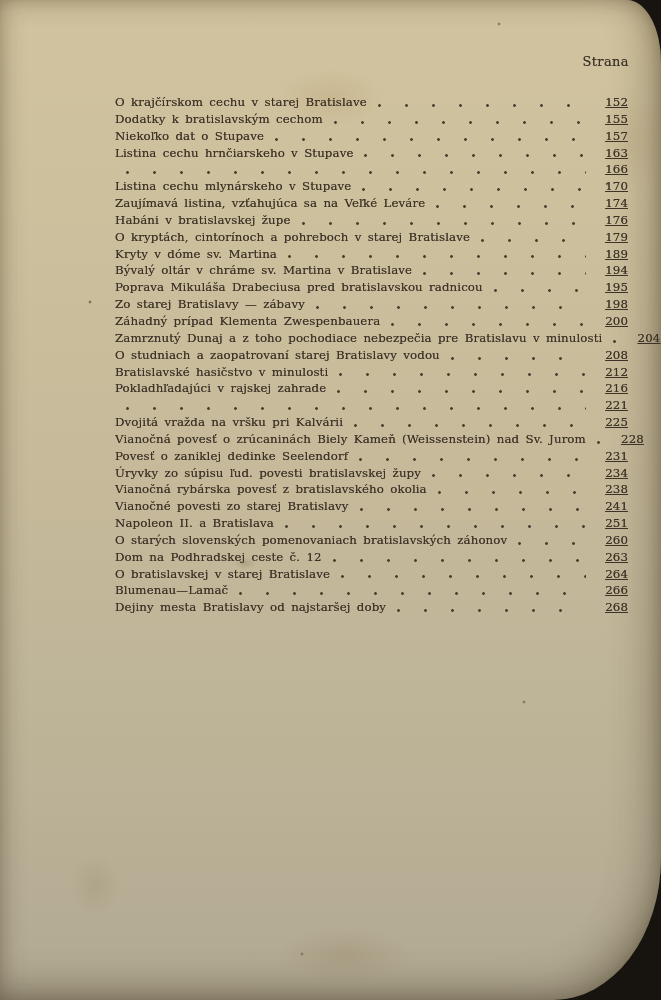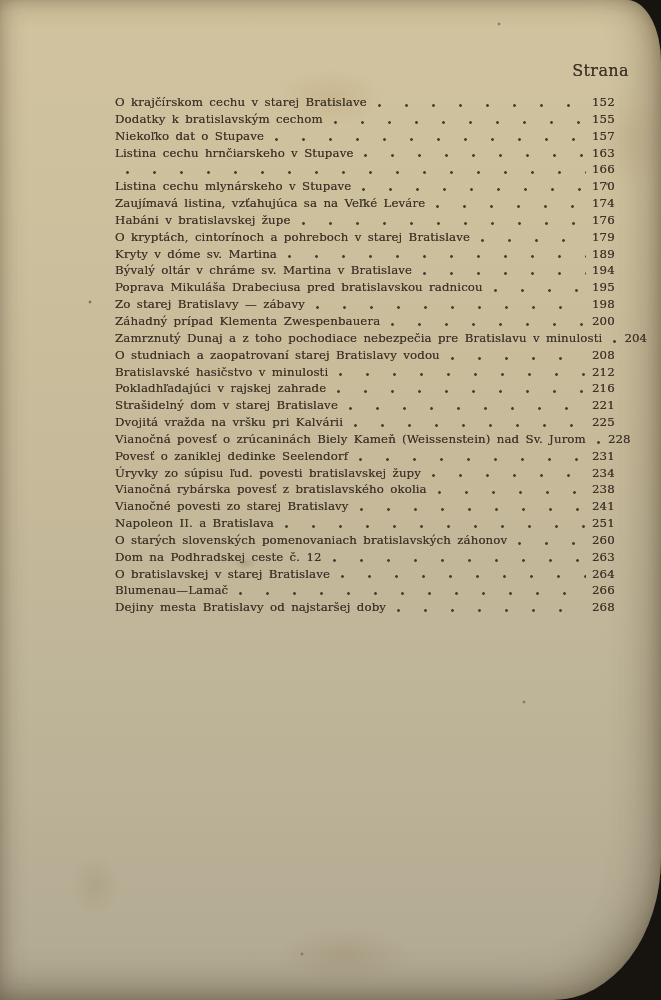--- a/index.html
+++ b/index.html
@@ -36,40 +36,40 @@
       4px 4px, 4px 4px, 4px 4px, 4px 4px, 4px 4px,
       100% 100%;
     box-shadow:
       inset -16px -14px 36px rgba(70,58,40,0.32),
       inset -6px 0 14px -4px rgba(95,78,52,0.28),
       inset 12px 0 26px -12px rgba(80,66,46,0.30),
       inset 0 16px 28px -16px rgba(95,78,52,0.22),
       inset 0 -14px 24px -12px rgba(70,58,42,0.22);
   }
   .strana{
-    position:absolute;top:61px;right:32px;
-    font-size:16px;color:#3c3227;
+    position:absolute;top:54px;right:32px;
+    font-size:13px;color:#3c3227;
     letter-spacing:0.4px;
     text-shadow:0 0 0.5px rgba(60,50,39,0.7);
   }
   .toc{
     position:absolute;left:115px;right:33px;top:94px;
     font-size:11.8px;color:#3c3227;
     letter-spacing:0.1px;word-spacing:2.4px;
     text-shadow:0 0 0.5px rgba(60,50,39,0.7);
   }
   .row{display:flex;height:16.85px;}
   .row .title{flex:0 1 auto;white-space:nowrap;line-height:16.85px;}
   .row .leader{
     flex:1 0 6px;align-self:flex-end;height:5px;
     margin:0 6px 3px 10px;min-width:0;
     background-image:radial-gradient(circle at 2.5px 2.5px, rgba(62,51,38,0.9) 1.05px, rgba(62,51,38,0) 1.7px);
     background-size:27px 5px;background-repeat:repeat-x;
   }
-  .row .num{flex:0 0 36px;text-align:left;line-height:16.85px;}
+  .row .num{flex:0 0 36px;text-align:right;line-height:16.85px;text-decoration:underline;}
 </style>
 </head>
 <body>
 
 <div class="page">
   <div class="strana">Strana</div>
   <div class="toc" id="toc">
       <div class="row">
         <span class="title">O krajčírskom cechu v starej Bratislave</span>
         <span class="leader"></span>
@@ -153,21 +153,20 @@
         <span class="title">Bratislavské hasičstvo v minulosti</span>
         <span class="leader"></span>
         <span class="num">212</span>
       </div>
       <div class="row">
         <span class="title">Pokladhľadajúci v rajskej zahrade</span>
         <span class="leader"></span>
         <span class="num">216</span>
       </div>
       <div class="row">
-        <span class="title">Strašidelný dom v starej Bratislave</span>
         <span class="leader"></span>
         <span class="num">221</span>
       </div>
       <div class="row">
         <span class="title">Dvojitá vražda na vršku pri Kalvárii</span>
         <span class="leader"></span>
         <span class="num">225</span>
       </div>
       <div class="row">
         <span class="title">Vianočná povesť o zrúcaninách Biely Kameň (Weissenstein) nad Sv. Jurom</span>

